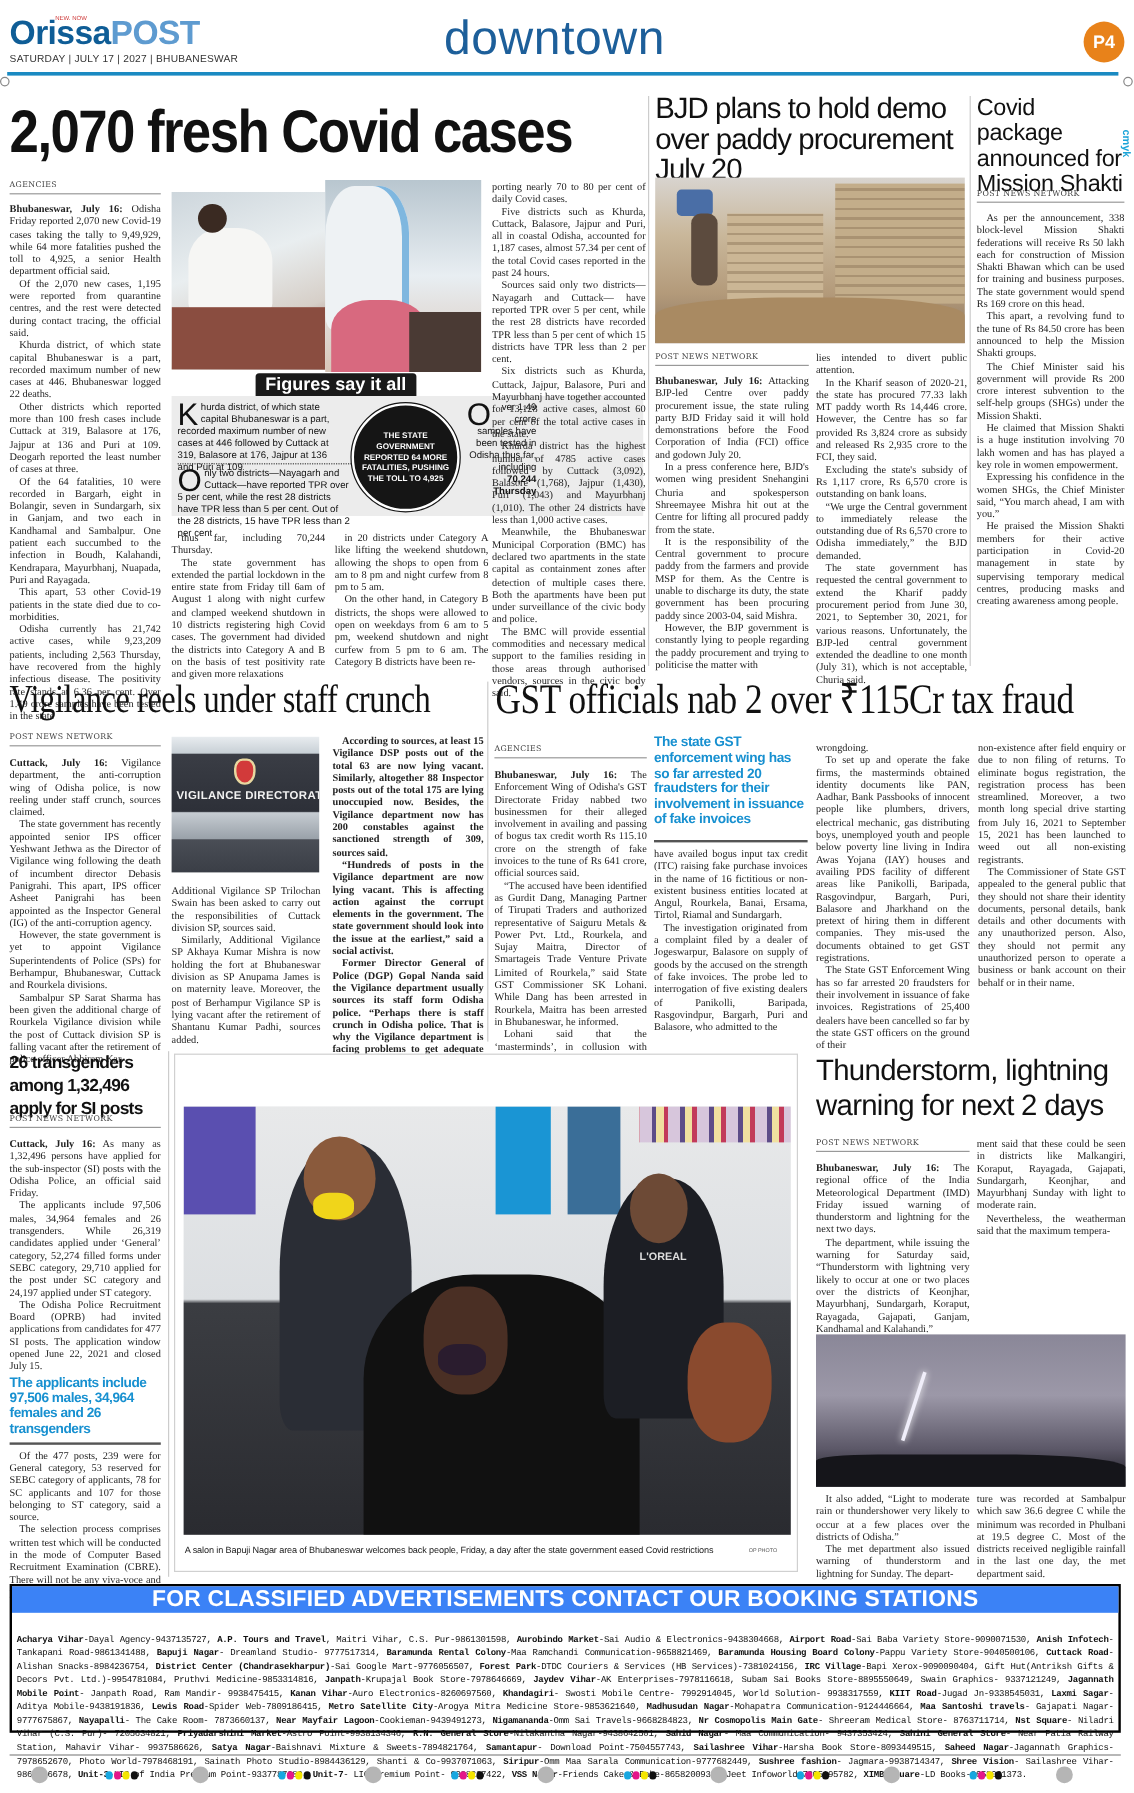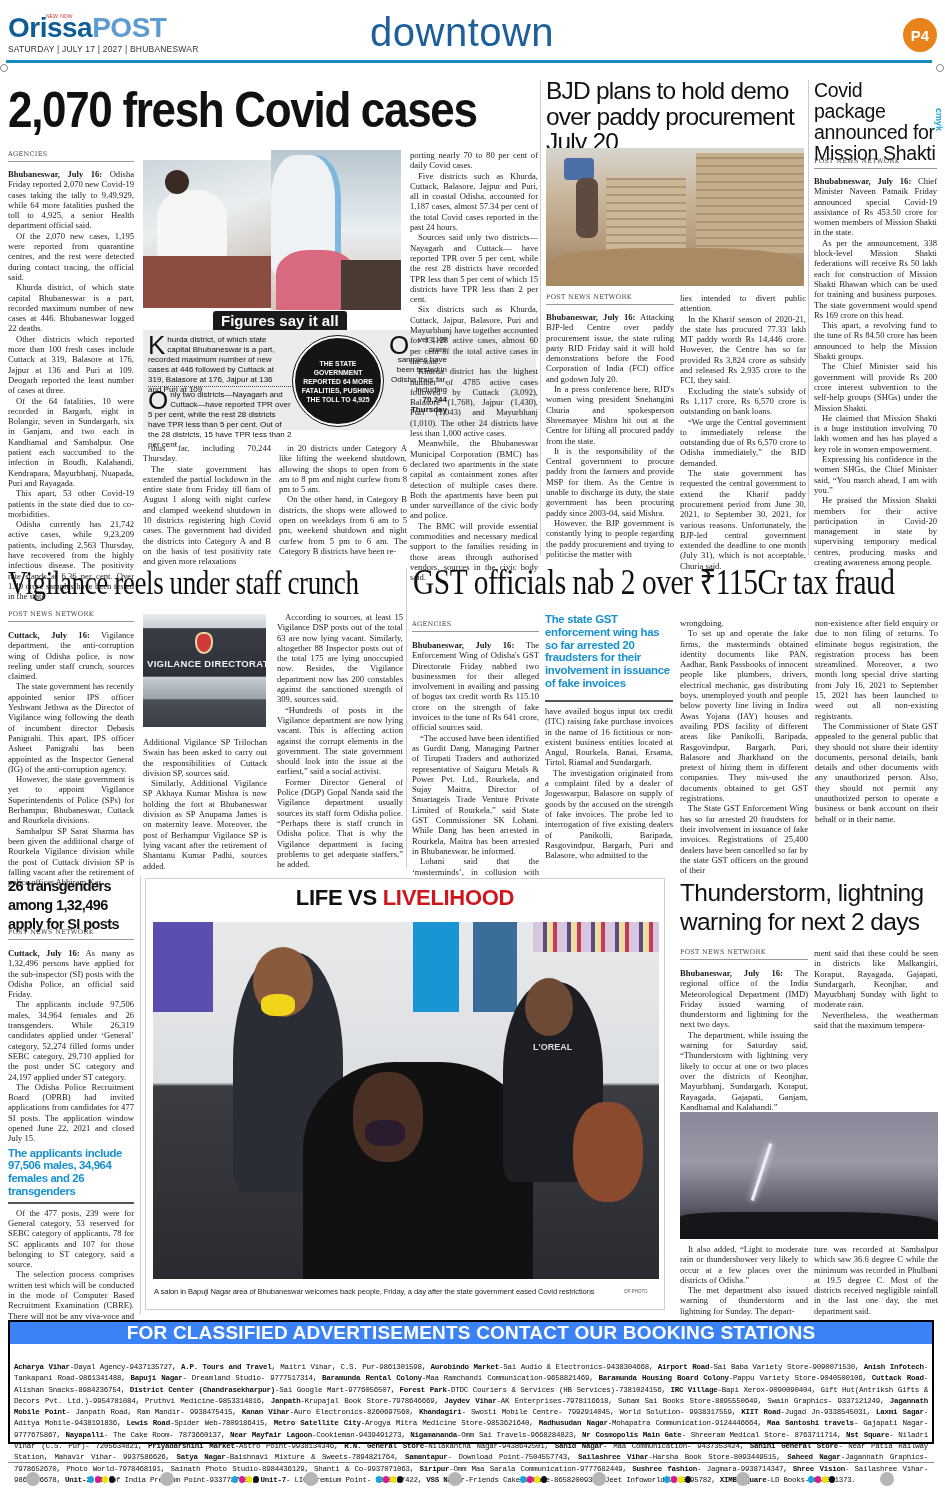--- a/index.html
+++ b/index.html
@@ -137,21 +137,20 @@
     <p>“We urge the Central government to immediately release the outstanding due of Rs 6,570 crore to Odisha immediately,” the BJD demanded.</p>
     <p>The state government has requested the central government to extend the Kharif paddy procurement period from June 30, 2021, to September 30, 2021, for various reasons. Unfortunately, the BJP-led central government extended the deadline to one month (July 31), which is not acceptable, Churia said.</p>
   </div>
 
 <div class="abs vline" style="left:808px;top:80px;height:475px;"></div>
 
 <div class="abs h-big" style="left:814px;top:80px;width:124px;font-size:19.5px;line-height:21px;letter-spacing:-0.3px;">Covid package announced for Mission Shakti</div>
 <div class="abs" style="left:814px;top:157px;width:123px;">
   <div class="credit">POST NEWS NETWORK</div>
   <div class="body" id="shakti-body" style="margin-top:7px;">
-      <p class="first"><b>Bhubabneswar, July 16:</b> Chief Minister Naveen Patnaik Friday announced special Covid-19 assistance of Rs 453.50 crore for women members of Mission Shakti in the state.</p>
       <p>As per the announcement, 338 block-level Mission Shakti federations will receive Rs 50 lakh each for construction of Mission Shakti Bhawan which can be used for training and business purposes. The state government would spend Rs 169 crore on this head.</p>
       <p>This apart, a revolving fund to the tune of Rs 84.50 crore has been announced to help the Mission Shakti groups.</p>
       <p>The Chief Minister said his government will provide Rs 200 crore interest subvention to the self-help groups (SHGs) under the Mission Shakti.</p>
       <p>He claimed that Mission Shakti is a huge institution involving 70 lakh women and has has played a key role in women empowerment.</p>
       <p>Expressing his confidence in the women SHGs, the Chief Minister said, “You march ahead, I am with you.”</p>
       <p>He praised the Mission Shakti members for their active participation in Covid-20 management in state by supervising temporary medical centres, producing masks and creating awareness among people.</p>
     </div>
 </div>
 <div class="abs" style="left:934px;top:108px;font-size:9px;font-family:'Liberation Sans',sans-serif;writing-mode:vertical-rl;color:#1aa4d8;font-weight:700;">cmyk</div>
 
@@ -166,21 +165,21 @@
     </div>
 </div>
 <div class="abs photo" style="left:143px;top:614px;width:123px;height:113px;background:linear-gradient(180deg,#e8ecef 0%,#c8d0d6 12%,#3a3d45 13%,#2d3038 55%,#c6ccd2 56%,#9aa2aa 75%,#4a4e56 76%,#3a3e46 100%);">
   <div class="abs" style="left:52px;top:18px;width:18px;height:22px;background:#d23a3a;border-radius:40% 40% 50% 50%;border:2px solid #e8d7a0;"></div>
   <div class="abs" style="left:4px;top:44px;width:116px;text-align:center;font-family:'Liberation Sans',sans-serif;font-weight:700;font-size:9.5px;color:#f2f2f2;letter-spacing:0.3px;white-space:nowrap;">VIGILANCE DIRECTORATE</div>
 </div>
 <div class="abs body" id="vig-col2" style="left:143px;top:737px;width:124px;">
     <p class="first">Additional Vigilance SP Trilochan Swain has been asked to carry out the responsibilities of Cuttack division SP, sources said.</p>
     <p>Similarly, Additional Vigilance SP Akhaya Kumar Mishra is now holding the fort at Bhubaneswar division as SP Anupama James is on maternity leave. Moreover, the post of Berhampur Vigilance SP is lying vacant after the retirement of Shantanu Kumar Padhi, sources added.</p>
   </div>
-<div class="abs body" id="vig-col3" style="left:277px;top:612px;width:126px;">
+<div class="abs body" id="vig-col3" style="left:277px;top:612px;width:126px;font-weight:bold;">
     <p>According to sources, at least 15 Vigilance DSP posts out of the total 63 are now lying vacant. Similarly, altogether 88 Inspector posts out of the total 175 are lying unoccupied now. Besides, the Vigilance department now has 200 constables against the sanctioned strength of 309, sources said.</p>
     <p>“Hundreds of posts in the Vigilance department are now lying vacant. This is affecting action against the corrupt elements in the government. The state government should look into the issue at the earliest,” said a social activist.</p>
     <p>Former Director General of Police (DGP) Gopal Nanda said the Vigilance department usually sources its staff form Odisha police. “Perhaps there is staff crunch in Odisha police. That is why the Vigilance department is facing problems to get adequate staffers,” he added.</p>
   </div>
 
 <div class="abs vline" style="left:406px;top:568px;height:300px;"></div>
 
 <div class="abs h-serif" style="left:413px;top:563px;font-size:35px;line-height:40px;white-space:nowrap;transform:scaleX(0.84);letter-spacing:-0.5px;font-weight:300;">GST officials nab 2 over ₹115Cr tax fraud</div>
 <div class="abs" style="left:412px;top:620px;width:127px;">
   <div class="credit">AGENCIES</div>
@@ -218,24 +217,20 @@
   <div style="border-top:2px solid #555;margin:4px 0 4px;"></div>
   <div class="body" id="si-body2">
       <p>Of the 477 posts, 239 were for General category, 53 reserved for SEBC category of applicants, 78 for SC applicants and 107 for those belonging to ST category, said a source.</p>
       <p>The selection process comprises written test which will be conducted in the mode of Computer Based Recruitment Examination (CBRE). There will not be any viva-voce and psychological test, said a source.</p>
     </div>
 </div>
 
 <div class="abs vline" style="left:140px;top:876px;height:438px;"></div>
 
 <div class="abs" style="left:145px;top:878px;width:520px;height:432px;border:1px solid #d0d0d0;background:#fff;">
-  <div class="abs" style="left:0;top:6px;width:518px;text-align:center;font-family:'Liberation Sans',sans-serif;font-weight:700;font-size:22px;letter-spacing:-0.3px;">
-    <span style="color:#111;">LIFE VS</span>
-    <span style="color:#d0161c;">LIVELIHOOD</span>
-  </div>
   <div class="abs photo" style="left:7px;top:43px;width:506px;height:357px;background:linear-gradient(180deg,#e8e9ea 0%,#dcdfe2 45%,#3b3d42 46%,#2a2b30 100%);">
     <div class="abs" style="left:0;top:0;width:60px;height:90px;background:#5a4fb0;"></div>
     <div class="abs" style="left:260px;top:0;width:46px;height:90px;background:#1a95d4;"></div>
     <div class="abs" style="left:320px;top:0;width:44px;height:90px;background:#3a6e98;"></div>
     <div class="abs" style="left:380px;top:0;width:126px;height:30px;background:repeating-linear-gradient(90deg,#d7c6dc 0 10px,#5d4c88 10px 14px,#f0e0a0 14px 20px,#c23a5a 20px 24px);"></div>
     <div class="abs" style="left:80px;top:30px;width:110px;height:240px;background:#2a2d35;border-radius:45% 45% 10% 10%;"></div>
     <div class="abs" style="left:100px;top:25px;width:60px;height:70px;background:#8a5a3c;border-radius:50%;"></div>
     <div class="abs" style="left:108px;top:72px;width:34px;height:22px;background:#f0d51a;border-radius:40%;"></div>
     <div class="abs" style="left:150px;top:140px;width:230px;height:217px;background:#111;border-radius:40% 40% 0 0;"></div>
     <div class="abs" style="left:200px;top:150px;width:70px;height:90px;background:#4a2f24;border-radius:45%;"></div>

